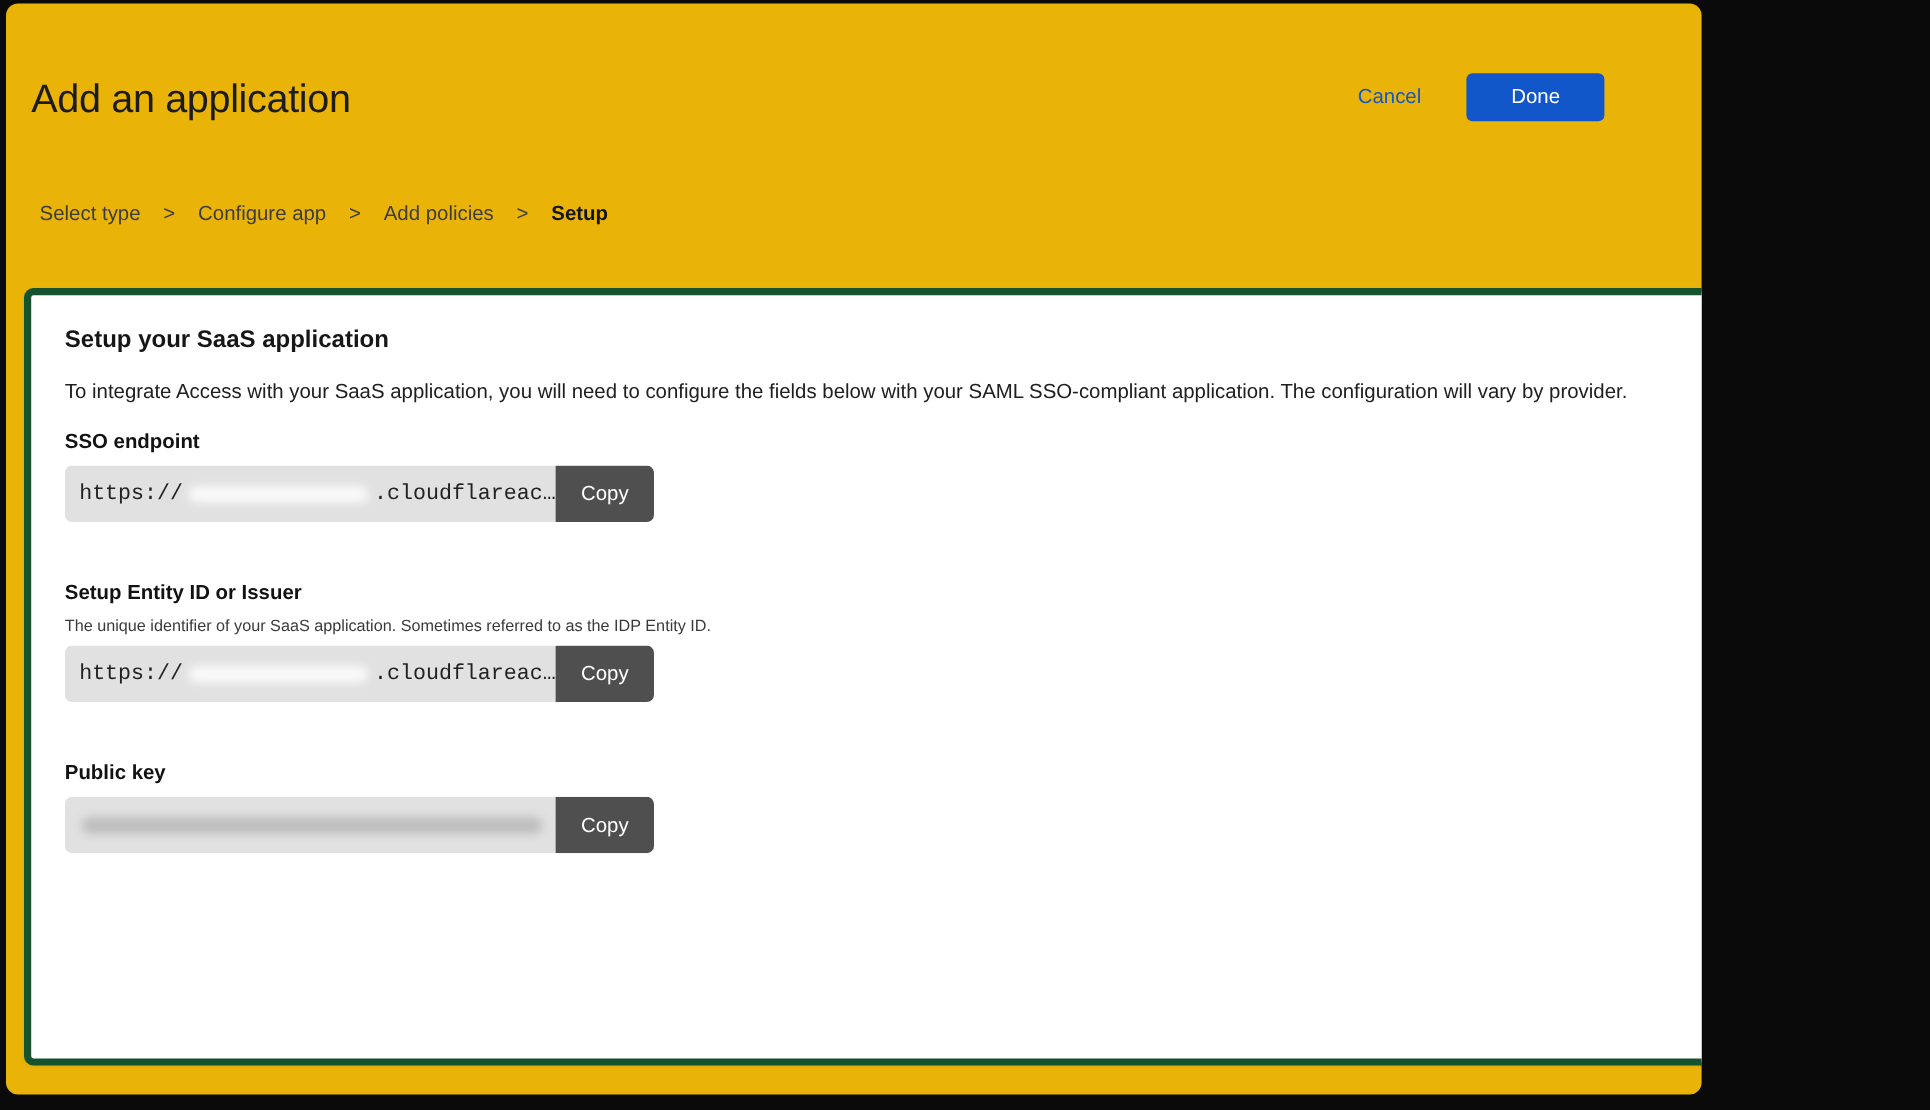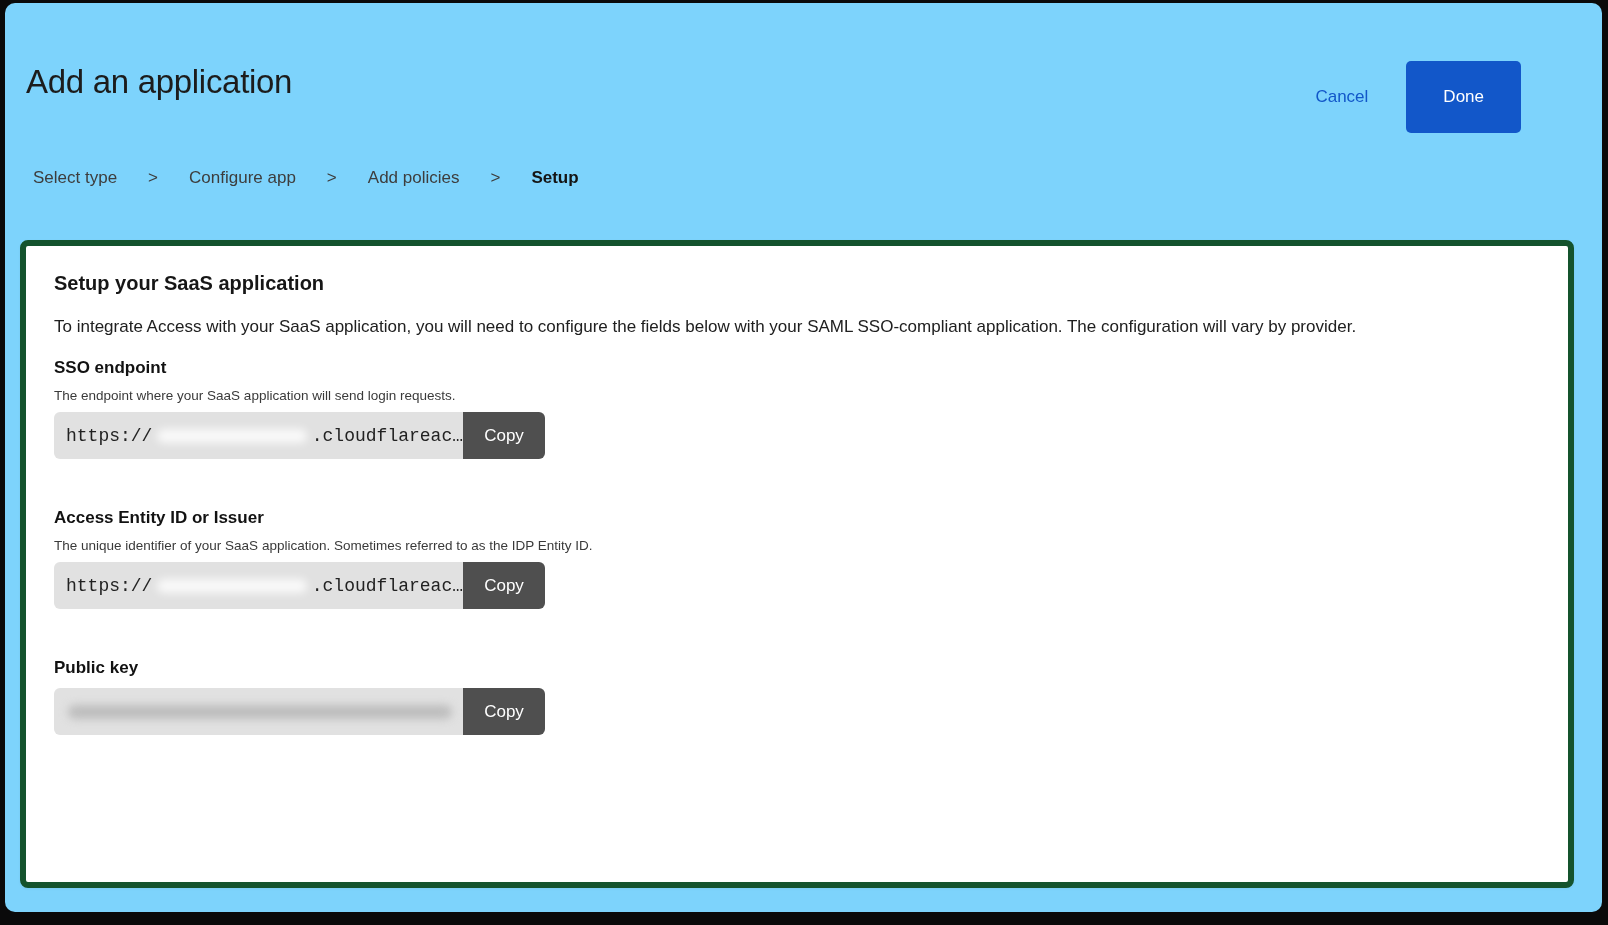--- a/index.html
+++ b/index.html
@@ -6,22 +6,22 @@
   html, body { margin: 0; padding: 0; }
   body {
     width: 1608px; height: 925px;
     background: #0a0a0a;
     position: relative;
     font-family: "Liberation Sans", sans-serif;
     -webkit-font-smoothing: antialiased;
   }
   .screen {
     position: absolute; left: 5px; top: 3px;
-    width: 1597px; height: 909px;
-    background: #7dd3fc;
+    width: 1413px; height: 909px;
+    background: #eab308;
     border-radius: 10px;
     overflow: hidden;
   }
   .page-title {
     position: absolute; left: 21px; top: 60px;
     margin: 0;
     font-size: 33px; font-weight: 400;
     letter-spacing: -0.3px;
     color: #1c1c1c;
   }
@@ -31,25 +31,25 @@
   }
   .cancel-btn {
     color: #1257c9; font-size: 17px;
     text-decoration: none; cursor: pointer;
     background: none; border: none; font-family: inherit;
   }
   .done-btn {
     background: #1257c9; color: #ffffff;
     font-size: 17px; font-family: inherit;
     border: none; border-radius: 5px;
-    padding: 26px 37px; cursor: pointer;
+    padding: 10px 37px; cursor: pointer;
   }
   .breadcrumb {
     position: absolute; left: 28px; top: 165px;
-    display: flex; align-items: center; column-gap: 31px;
+    display: flex; align-items: center; column-gap: 19px;
     font-size: 17px; color: #3d3d3d;
   }
   .crumb { cursor: pointer; }
   .crumb.active { font-weight: 700; color: #141414; cursor: default; }
   .sep { color: #3d3d3d; }
   .card {
     position: absolute; left: 15px; top: 237px;
     width: 1554px; height: 648px;
     background: #ffffff;
     border: 6px solid #14532d;
@@ -128,33 +128,32 @@
     <span class="sep">&gt;</span>
     <span class="crumb active">Setup</span>
   </nav>
 
   <main class="card">
     <h2 class="card-heading">Setup your SaaS application</h2>
     <p class="intro">To integrate Access with your SaaS application, you will need to configure the fields below with your SAML SSO-compliant application. The configuration will vary by provider.</p>
 
     <section class="field">
       <h3 class="field-label">SSO endpoint</h3>
-      <p class="field-desc">The endpoint where your SaaS application will send login requests.</p>
       <div class="codebox">
         <div class="code">
           <span>https://</span>
           <span class="blob blob-light"></span>
           <span>.cloudflareac…</span>
         </div>
         <button class="copy-btn">Copy</button>
       </div>
     </section>
 
     <section class="field">
-      <h3 class="field-label">Access Entity ID or Issuer</h3>
+      <h3 class="field-label">Setup Entity ID or Issuer</h3>
       <p class="field-desc">The unique identifier of your SaaS application. Sometimes referred to as the IDP Entity ID.</p>
       <div class="codebox">
         <div class="code">
           <span>https://</span>
           <span class="blob blob-light"></span>
           <span>.cloudflareac…</span>
         </div>
         <button class="copy-btn">Copy</button>
       </div>
     </section>

